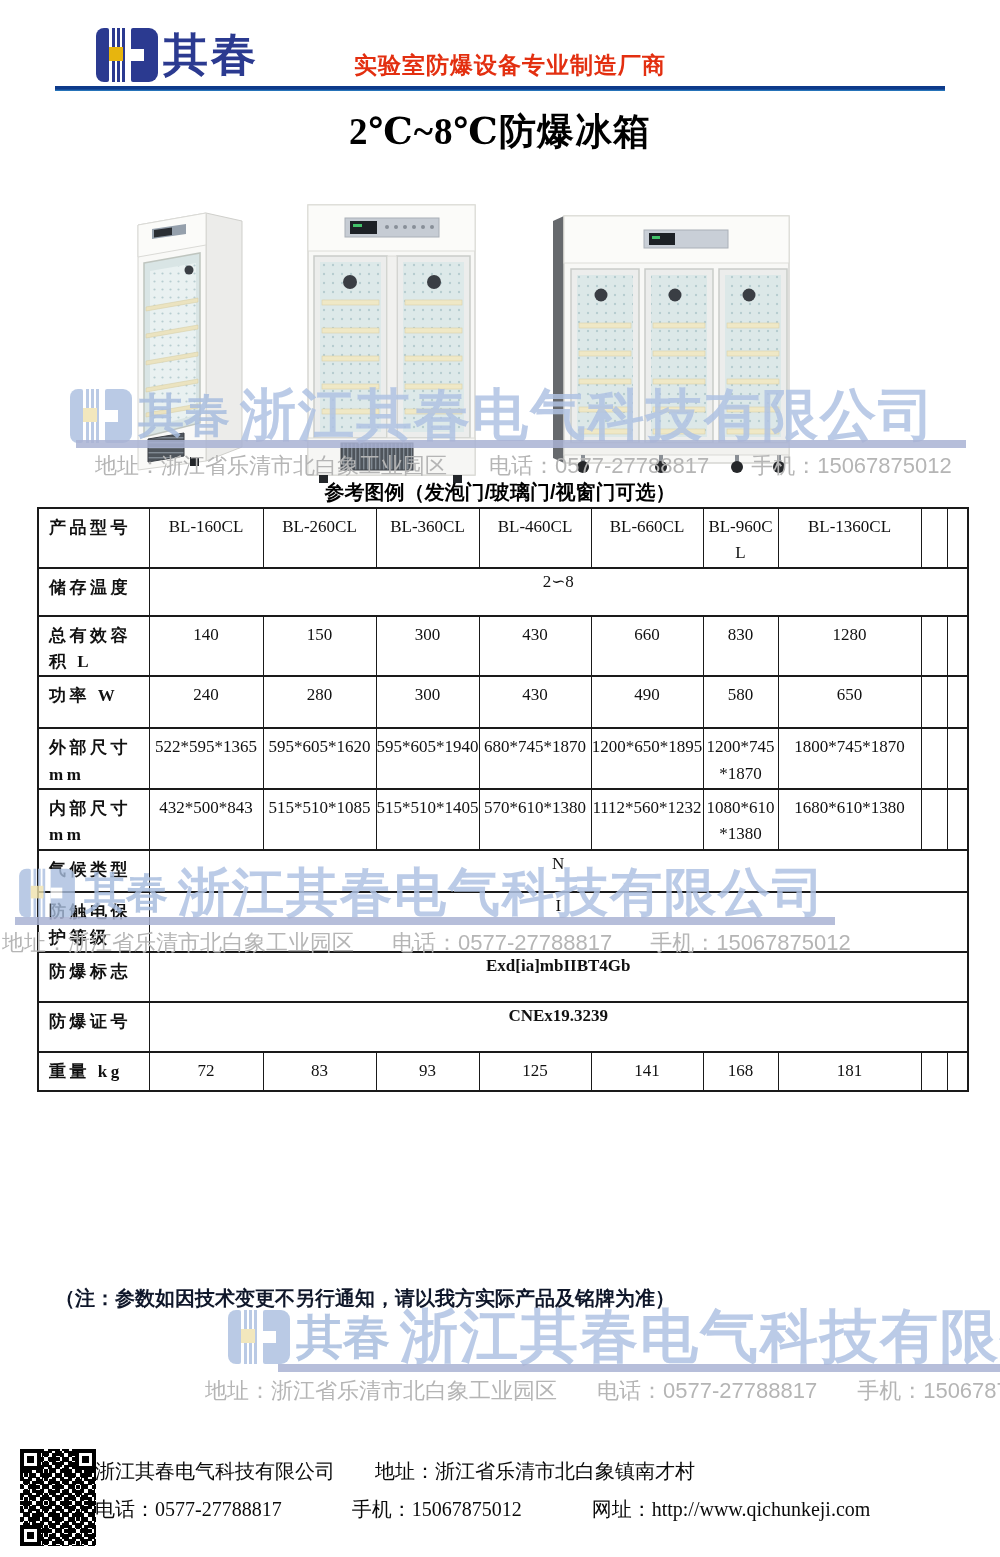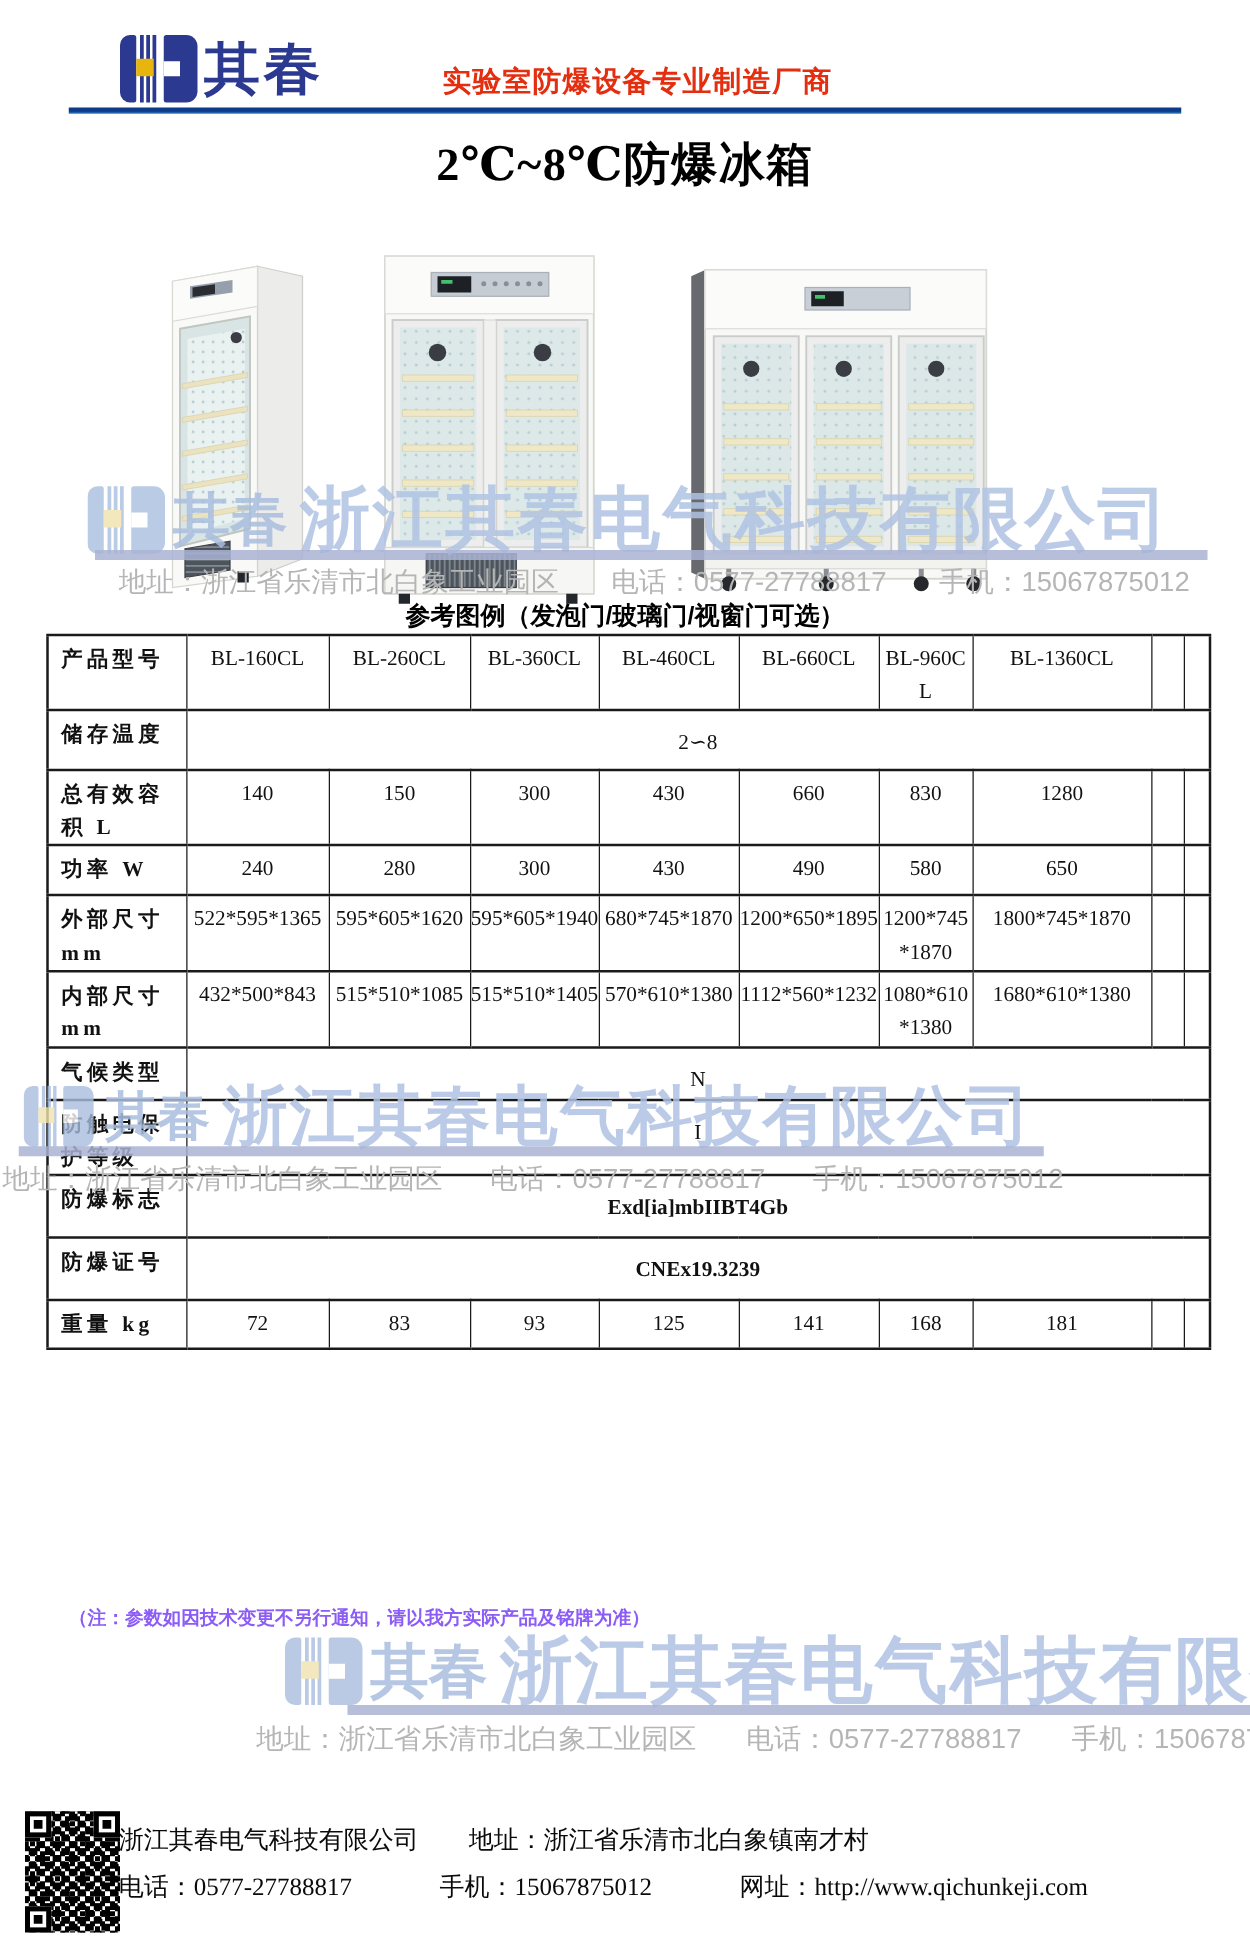--- a/index.html
+++ b/index.html
@@ -64,31 +64,31 @@
              font-family:"Liberation Sans","DejaVu Sans",sans-serif; font-weight:bold; font-size:20px; color:#000; }
 
   
   table.spec { position:absolute; left:37px; top:507px; width:930px; z-index:5;
                border-collapse:collapse; table-layout:fixed; background:transparent; }
   table.spec td { border:1px solid #1a1a1a; border-top:2px solid #1a1a1a; border-bottom:2px solid #1a1a1a;
                   vertical-align:top; font-size:17px; line-height:1.55; }
   table.spec { border:2px solid #1a1a1a; }
   td.lbl { font-weight:bold; font-size:18px; letter-spacing:3.5px; padding:6px 2px 0 10px; line-height:1.65; }
   td.val { text-align:center; padding-top:5px; word-break:break-all; }
-  td.mrg { text-align:center; padding-top:12px; font-size:18px; }
+  td.mrg { text-align:center; padding-top:0; font-size:18px; }
   td.b   { font-weight:bold; }
   td.cfg { padding:7px 0 0 15px; line-height:27.5px; font-size:17.5px; }
   tr.r1  td{ height:54px; } tr.r2  td{ height:48px; } tr.r3  td{ height:58px;margin-left:12px; }
-  tr.r4  td{ height:48px; } tr.r5  td{ height:40px; } tr.r6  td{ height:60px; }
+  tr.r4  td{ height:48px; } tr.r5  td{ height:52px; } tr.r6  td{ height:60px; }
   tr.r7  td{ height:60px;margin-top:32px; } tr.r8  td{ height:42px; } tr.r9  td{ height:60px;margin-top:32px; }
   tr.r10 td{ height:50px; } tr.r11 td{ height:50px;margin-top:30px; } tr.r12 td{ height:39px; }
   tr.r13 td{ height:138px; }
 
   .note { position:absolute; left:55px; top:1285px; z-index:7;
-          font-family:"Liberation Sans","DejaVu Sans",sans-serif; font-weight:bold; font-size:15px; color:#8b5cf6; }
+          font-family:"Liberation Sans","DejaVu Sans",sans-serif; font-weight:bold; font-size:20px; color:#0f172a; }
 
   
   .qr { position:absolute; left:20px; top:1449px; width:76px; height:97px;
         background:
           repeating-conic-gradient(#000 0 25%, rgba(255,255,255,0) 0 50%) 0 0/8px 8px,
           repeating-conic-gradient(#000 0 25%, #fff 0 50%) 3px 2px/13px 11px; }
   .qr .fp { position:absolute; width:21px; height:21px; background:#fff; border:4px solid #000;
             box-shadow:inset 0 0 0 3px #fff, inset 0 0 0 20px #000; }
   .qr .tl { left:0; top:0; } .qr .tr { right:0; top:0; } .qr .bl { left:0; bottom:0; }
   .fline { position:absolute; display:flex; white-space:nowrap; font-size:20px; color:#0a0a0a; }

